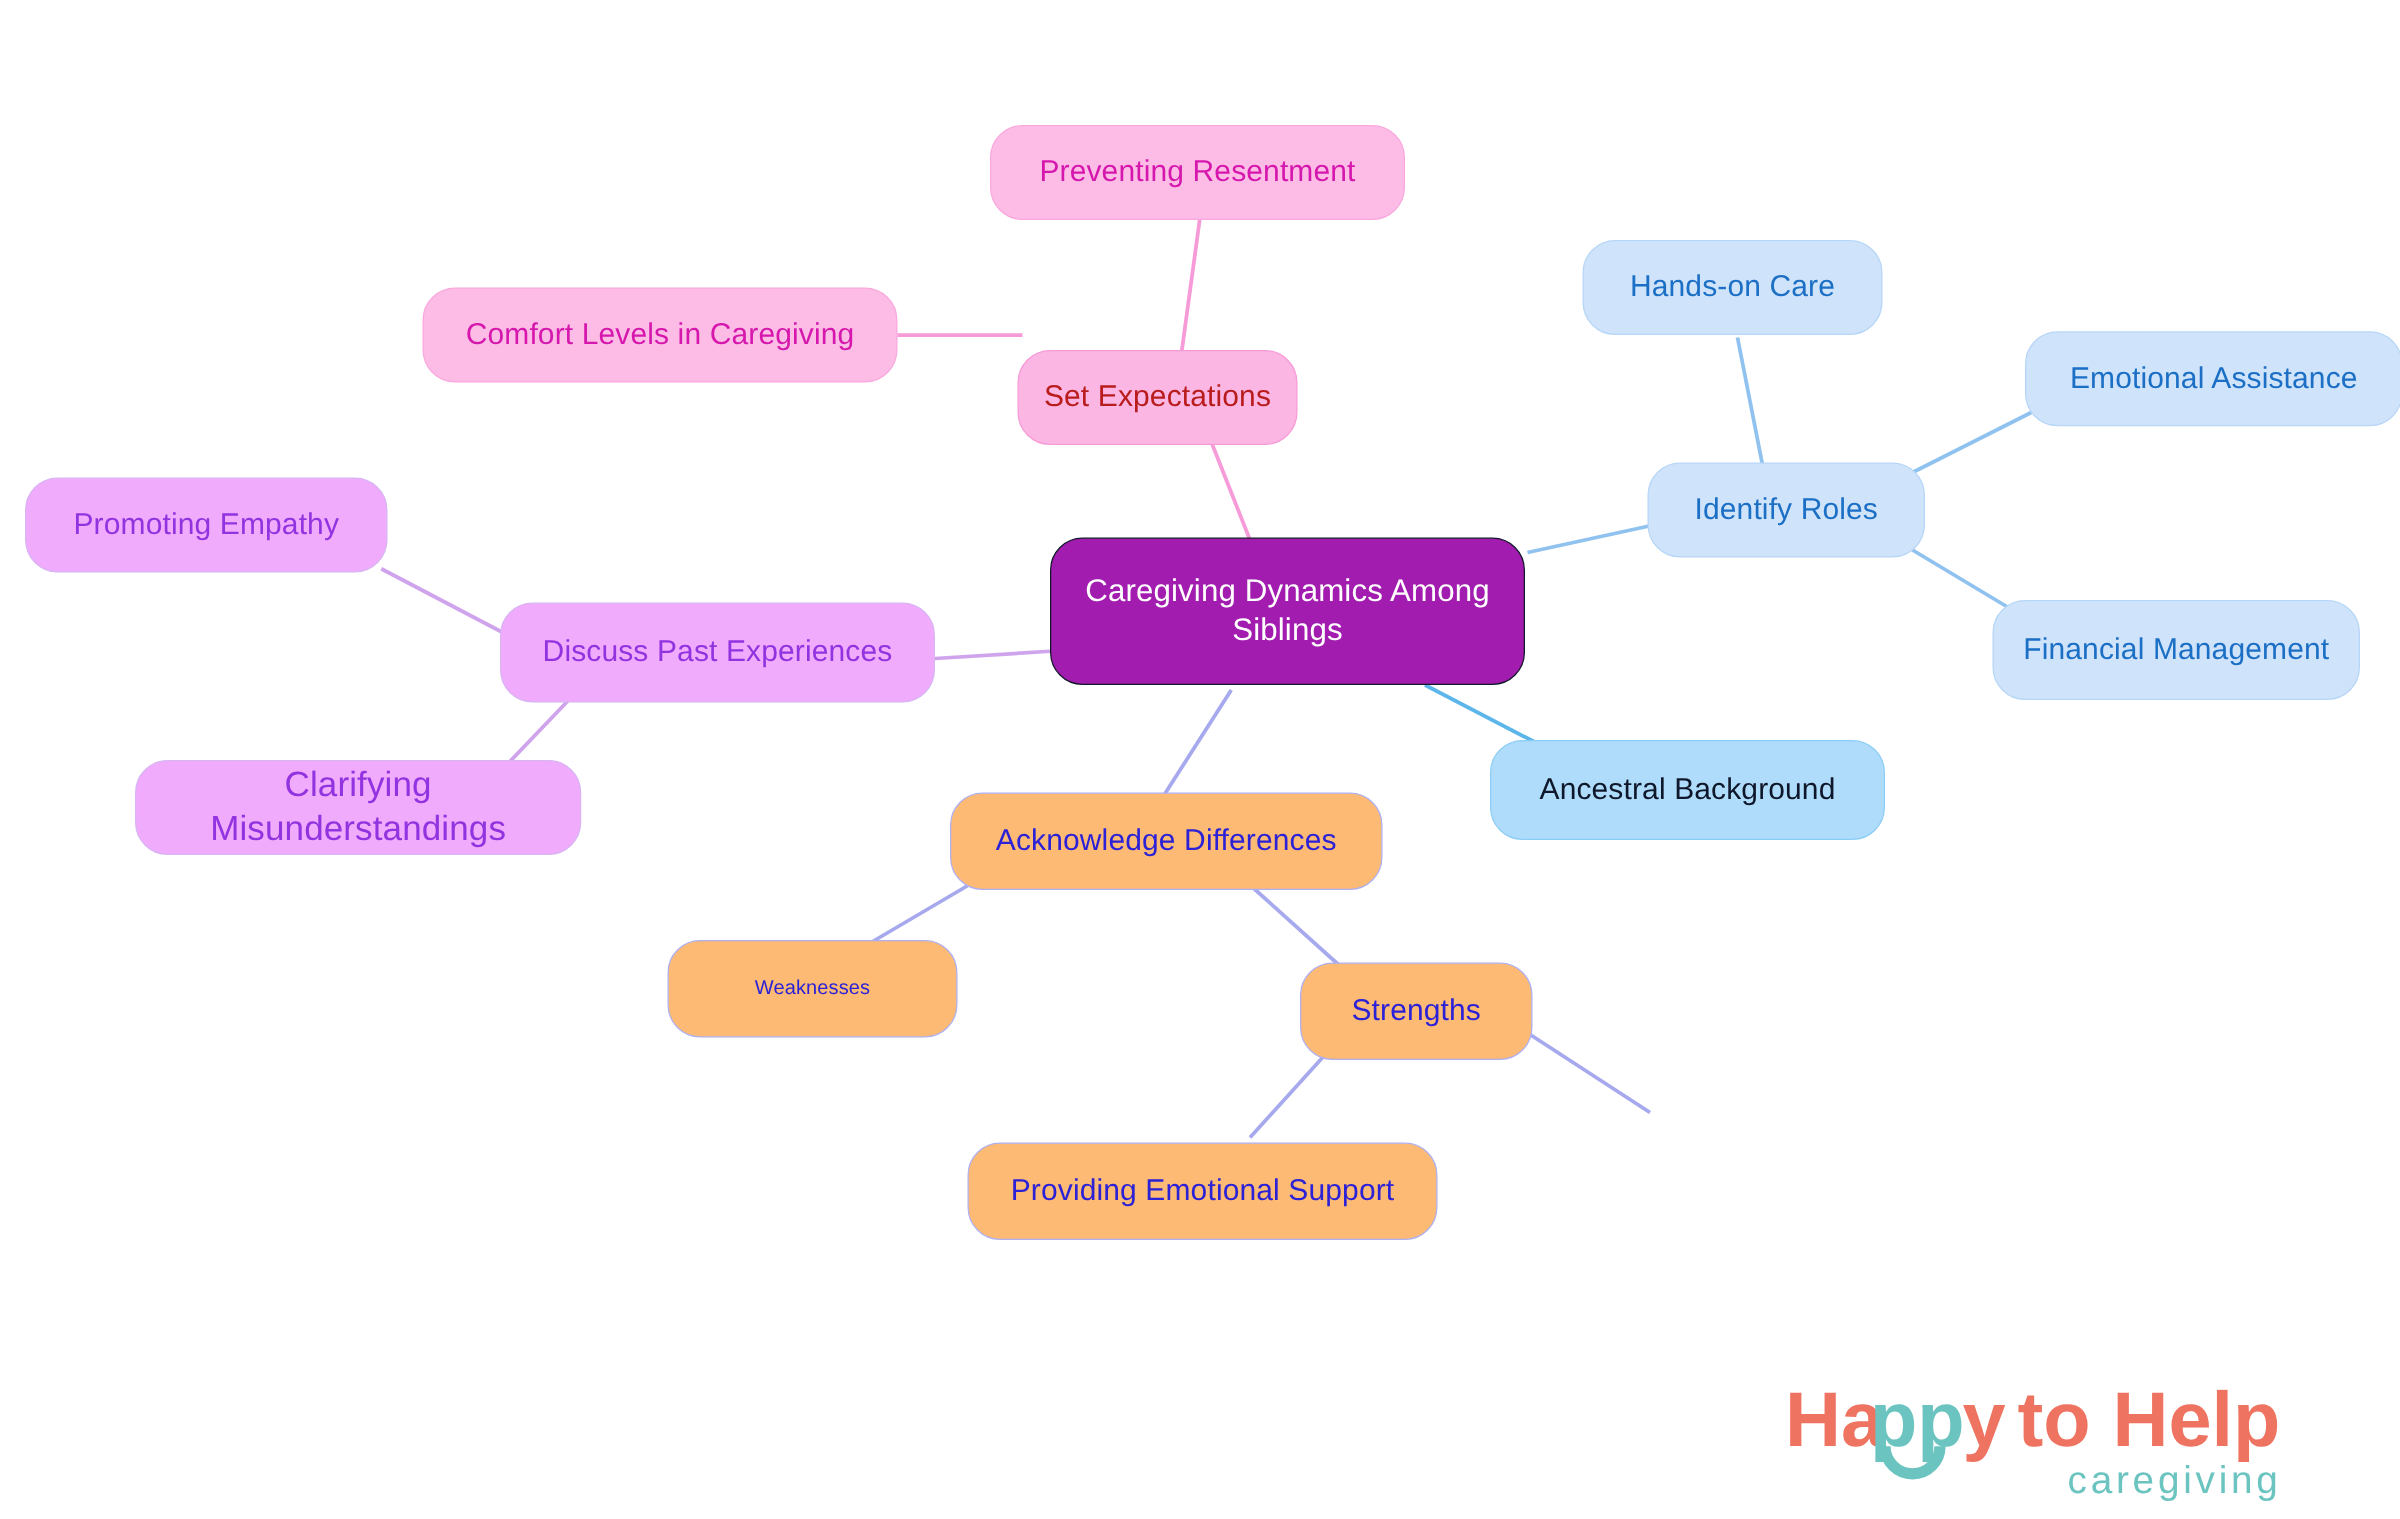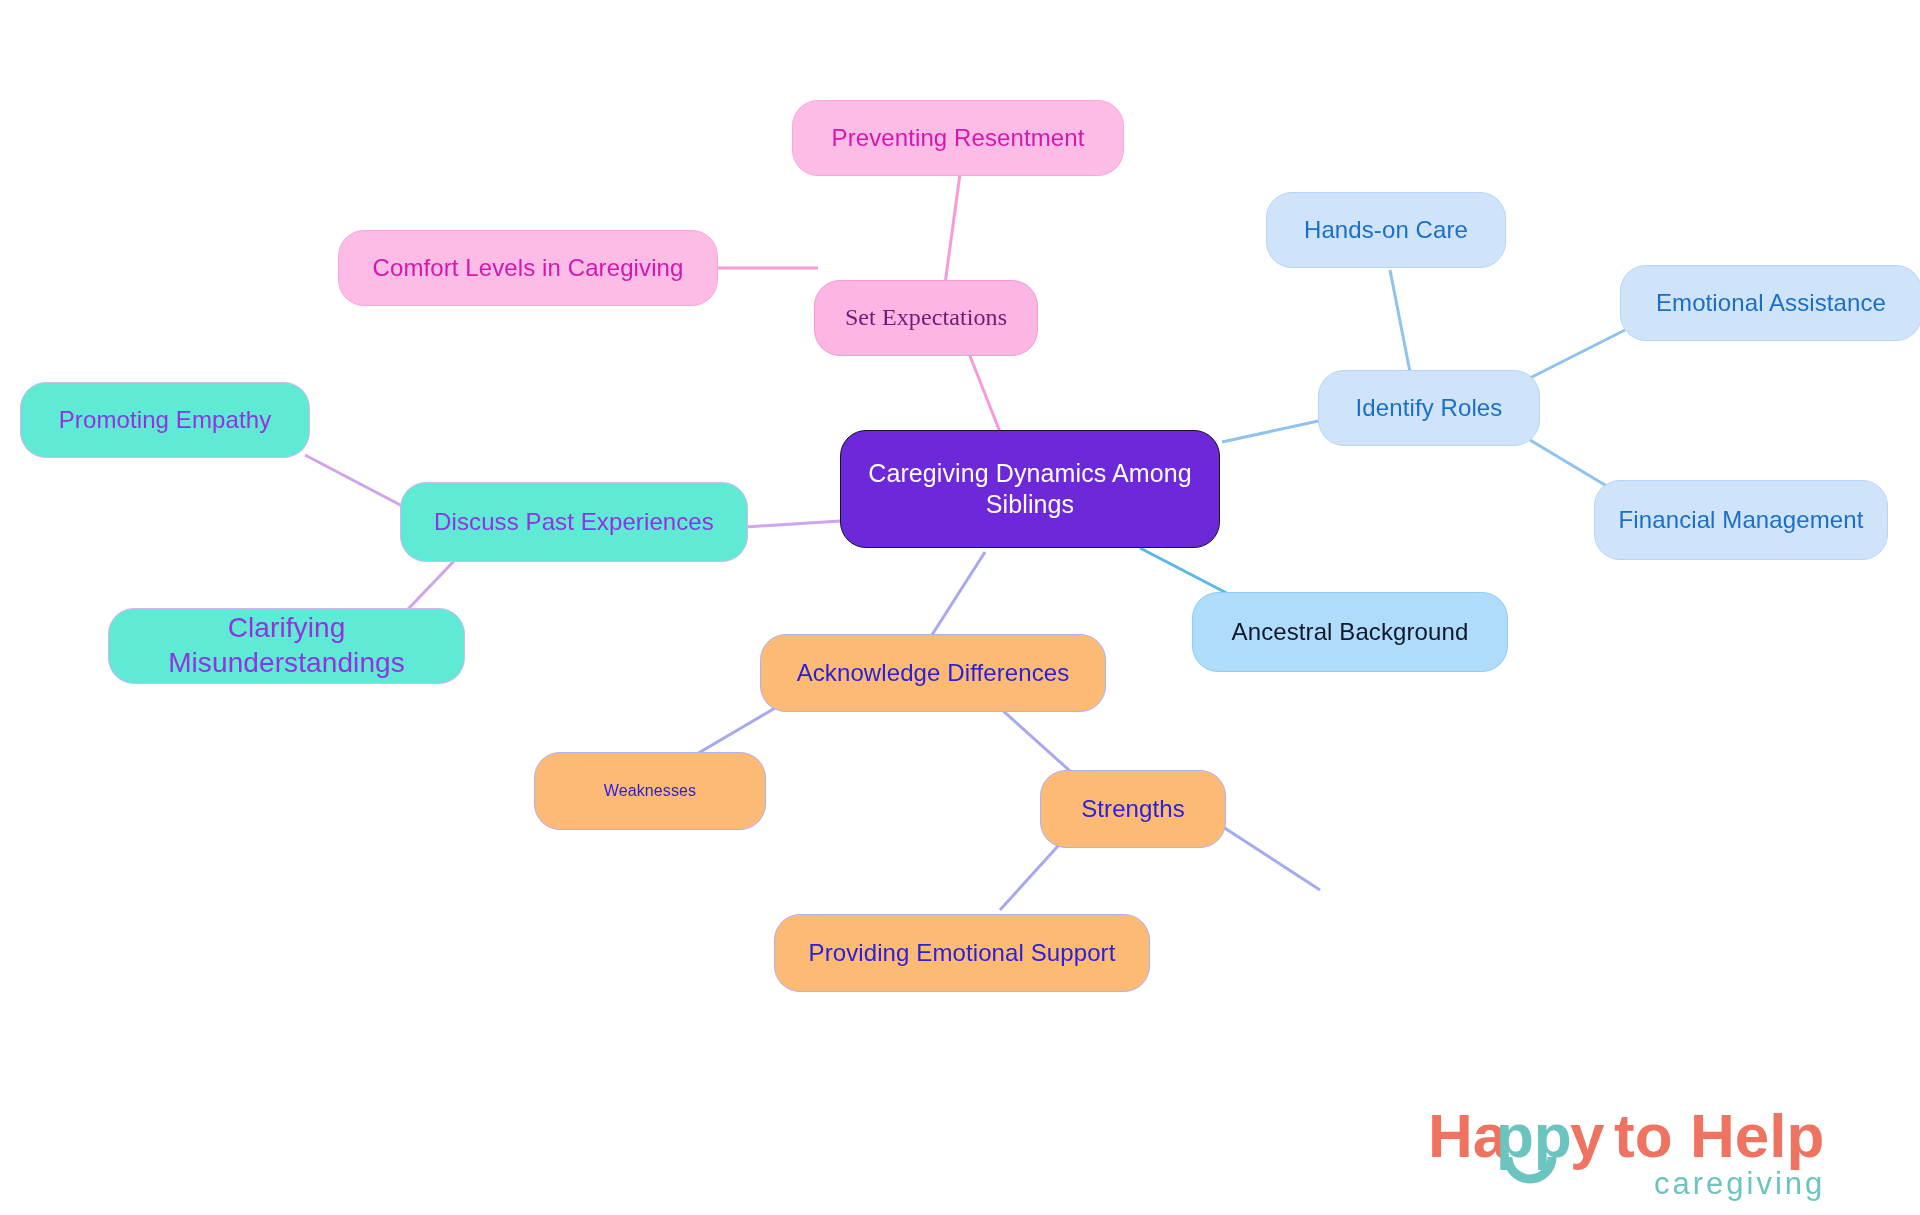--- a/index.html
+++ b/index.html
@@ -34,26 +34,26 @@
     text-align: center;
     border-radius: 26px;
     border-style: solid;
     border-width: 1.5px;
     line-height: 1.24;
     letter-spacing: 0.1px;
     padding: 4px 14px;
     white-space: pre-line;
   }
   
-  .c-root   { background:#6d28d9; color:#ffffff; border-color:#111827; }
+  .c-root   { background:#a21caf; color:#ffffff; border-color:#111827; }
   
-  .c-pink   { background:#fbb6e4; color:#701a75; border-color:#f79ad6;font-family:Liberation Serif, serif; }
+  .c-pink   { background:#fbb6e4; color:#b91c1c; border-color:#f79ad6; }
   .c-pink2  { background:#fcbce6; color:#d617ad; border-color:#f9a8dd; }
   
-  .c-violet { background:#5eead4; color:#9233e0; border-color:#d8b4f2; }
+  .c-violet { background:#f0abfc; color:#9233e0; border-color:#d8b4f2; }
   
   .c-blue   { background:#cfe3fb; color:#1b6fc4; border-color:#b6d6f7; }
   
   .c-cyan   { background:#aedcfa; color:#0f172a; border-color:#8ccdf6; }
   
   .c-peri   { background:#fdba74; color:#2b21d6; border-color:#aeb0f2; }
 
   
   #logo {
     position: absolute;

